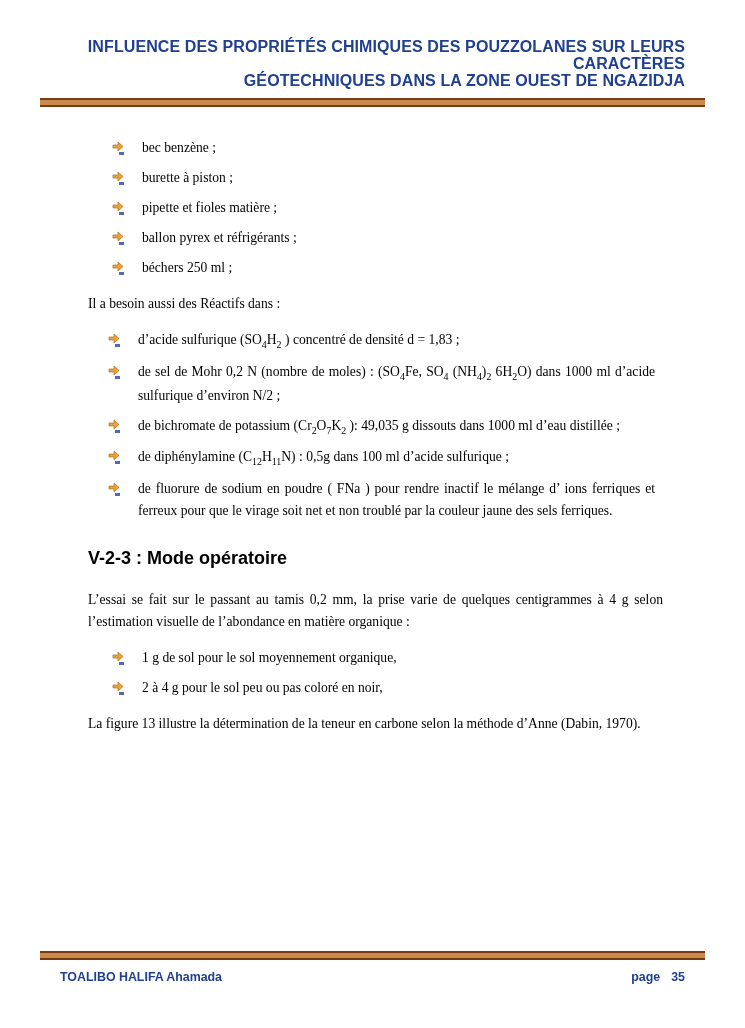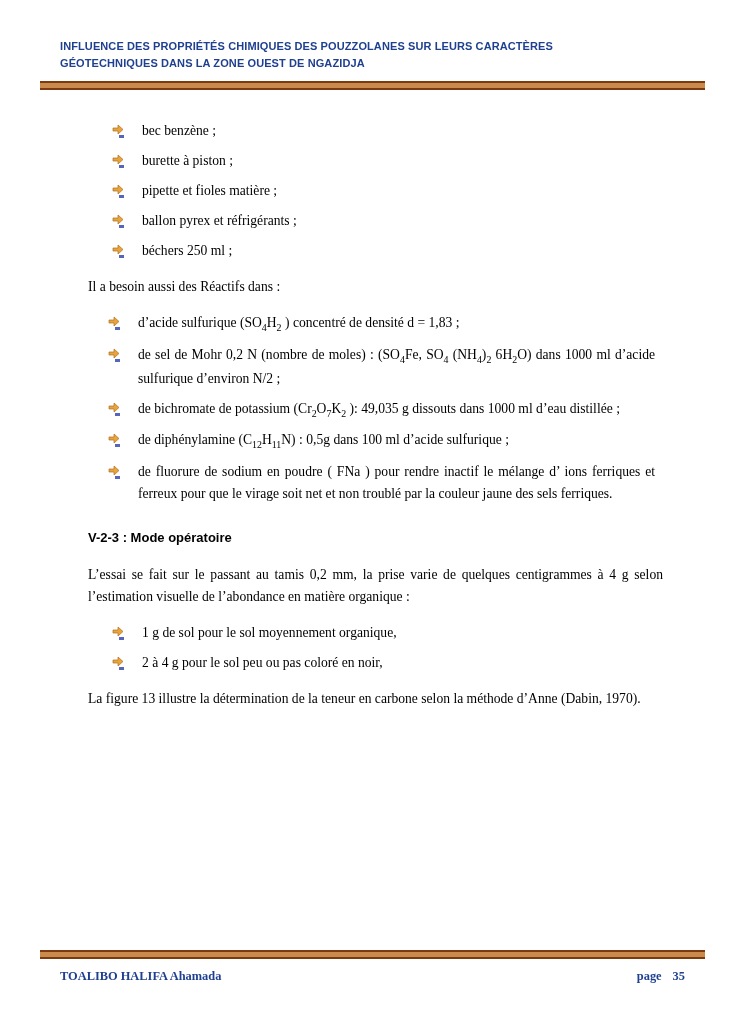--- a/index.html
+++ b/index.html
@@ -21,23 +21,23 @@
     box-sizing: border-box;
     padding: 0;
   }
   
   .header {
     padding: 38px 60px 0 60px;
   }
   .header-title {
     font-family: "Liberation Sans", sans-serif;
     font-weight: bold;
-    font-size: 11px;
+    font-size: 16px;
     color: #1f3f8f;
-    text-align: left;
+    text-align: right;
     line-height: 17px;
     letter-spacing: 0.1px;
   }
   .rule-top {
     margin: 9px 40px 0 40px;
     height: 5px;
     border-top: 2px solid #7a3b12;
     border-bottom: 2px solid #7a3b12;
     background: #c98a4b;
   }
@@ -74,21 +74,21 @@
     width: 15px;
     height: 14px;
   }
   p.para {
     margin: 14px 0 14px 0;
     text-align: justify;
   }
   h3.section {
     font-family: "Liberation Sans", sans-serif;
     font-weight: bold;
-    font-size: 13px;
+    font-size: 18px;
     margin: 22px 0 16px 0;
     color: #000;
   }
   .just {
     text-align: justify;
   }
   sub {
     font-size: 73%;
     vertical-align: sub;
   }
@@ -104,21 +104,21 @@
     height: 5px;
     border-top: 2px solid #7a3b12;
     border-bottom: 2px solid #7a3b12;
     background: #c98a4b;
   }
   .footer {
     margin: 10px 60px 0 60px;
     display: flex;
     justify-content: space-between;
     align-items: flex-end;
-    font-family: Liberation Serif, serif;
+    font-family: Liberation Sans, sans-serif;
     font-weight: bold;
     font-size: 12.4px;
     color: #1f3f8f;
   }
   .footer .pagebox {
     display: flex;
     gap: 11px;
   }
 </style>
 </head>

